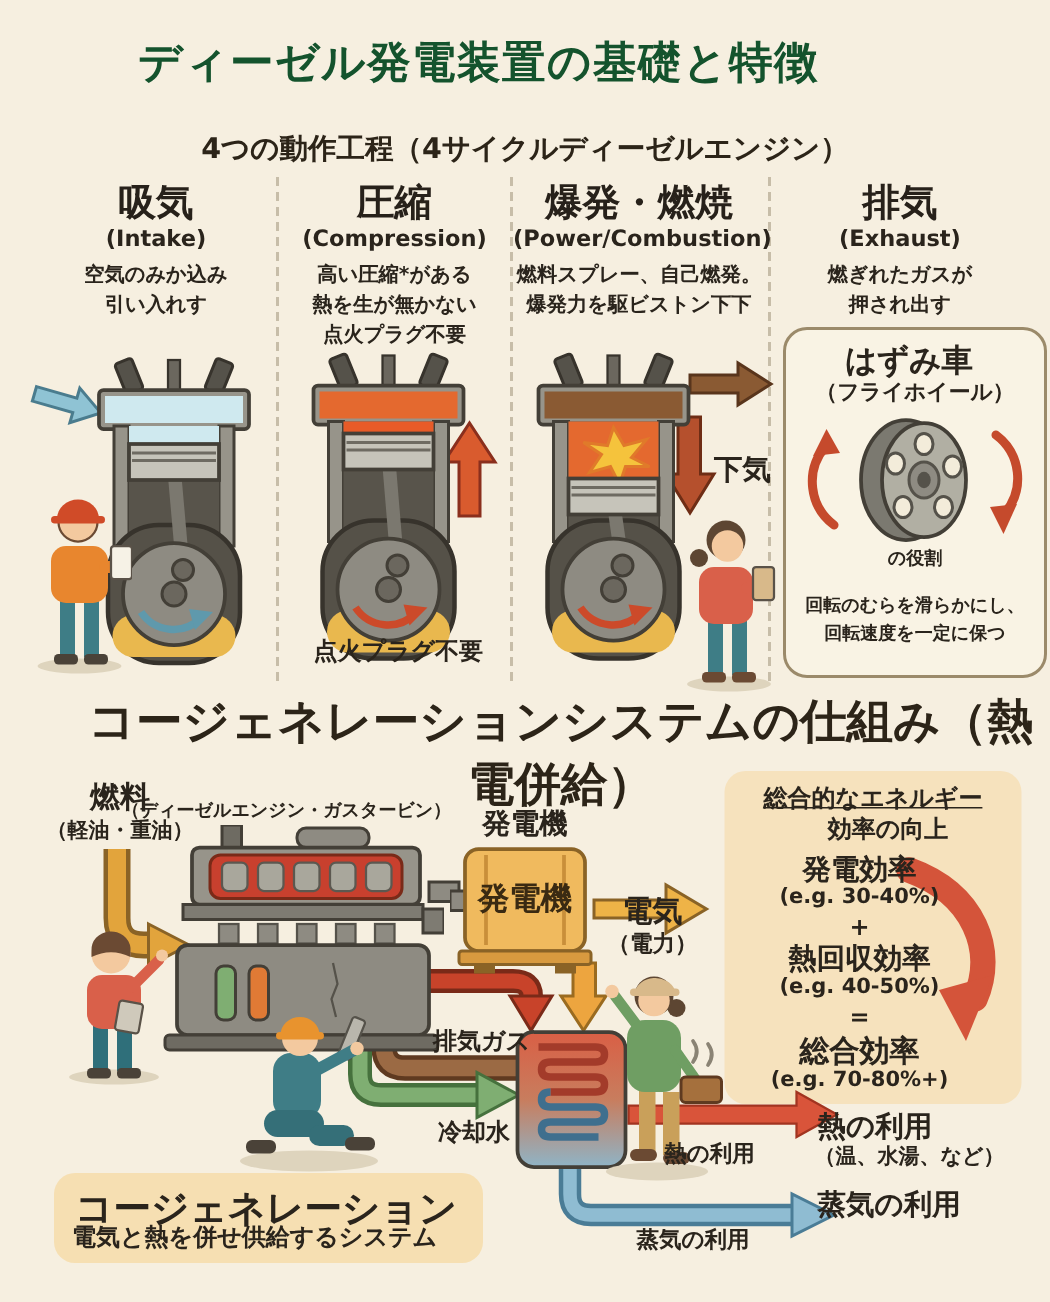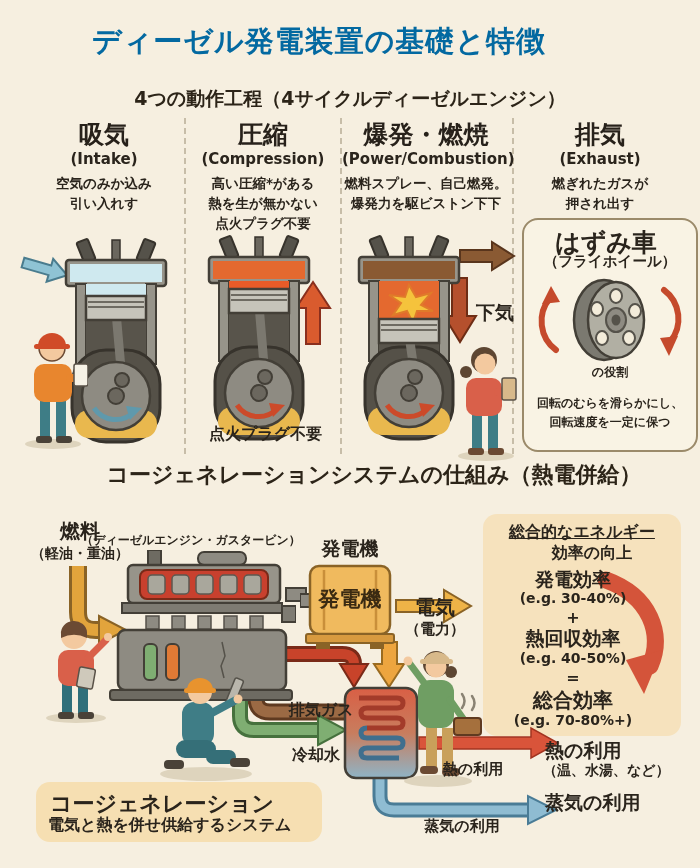--- a/index.html
+++ b/index.html
@@ -9,75 +9,75 @@
     background:#e9e2d2;
   }
   .canvas {
     position:relative; width:700px; height:868px;
     background:#f6efe0; overflow:hidden; color:#2a241c;
   }
   .abs { position:absolute; }
   .ctr { text-align:center; }
   .z0{z-index:0;} .z1{z-index:1;} .z2{z-index:2;} .z3{z-index:3;}
 
-  .page-title { top:22px; left:0; width:604px; font-size:29px; font-weight:800; color:#0369a1; letter-spacing:1px;padding-left:34px; }
+  .page-title { top:22px; left:0; width:604px; font-size:29px; font-weight:800; color:#14532d; letter-spacing:1px;padding-left:34px; }
   .section1-subtitle { top:86px; left:0; width:700px; font-size:19px; font-weight:800; color:#2c2418; }
 
   .sep { top:118px; height:336px; border-left:2px dashed #c7bda8; width:0; }
 
   .col { top:120px; }
   .stroke-name { font-size:25px; font-weight:800; color:#27211a; line-height:1.2; }
   .stroke-en { font-size:15px; font-weight:800; line-height:1.3; }
   .stroke-desc { font-size:13.5px; font-weight:700; line-height:1.5; margin-top:3px; }
   .stroke-desc span { display:block; }
 
   .bottom-note { top:424px; left:203px; width:125px; font-size:16px; font-weight:800; }
   .down-label { top:300px; left:476px; width:60px; font-size:19px; font-weight:800; text-align:left; }
 
   .fly-panel { left:522px; top:218px; width:176px; height:234px; background:#f9f3e4;
     border:2px solid #9b8a6a; border-radius:16px; }
-  .fly-t1 { top:226px; left:522px; width:168px; font-size:25px; font-weight:800; }
+  .fly-t1 { top:226px; left:522px; width:168px; font-size:21px; font-weight:800; }
   .fly-t2 { top:252px; left:522px; width:176px; font-size:14.5px; font-weight:800; }
   .fly-t3 { top:364px; left:522px; width:176px; font-size:12px; font-weight:800; }
   .fly-d  { top:394px; left:524px; width:172px; font-size:12px; font-weight:700; line-height:1.55; }
   .fly-d span { display:block; }
 
-  .section2-title { top:460px; left:0; width:700px; font-size:22px; font-weight:800; color:#2c2418;padding-left:48px; }
+  .section2-title { top:460px; left:0; width:700px; font-size:31px; font-weight:800; color:#2c2418;padding-left:48px; }
 
   .lbl { font-weight:800; color:#2a241c; }
   .fuel-l    { top:518px; left:35px;  width:90px;  font-size:20px; }
   .fuel-s    { top:545px; left:15px;  width:130px; font-size:14px; font-weight:700; }
   .motor-l   { top:506px; left:110px; width:100px; font-size:20px; }
   .motor-s   { top:532px; left:80px;  width:222px; font-size:12px; font-weight:700; }
   .gen-l     { top:536px; left:300px; width:100px; font-size:19px; }
   .gen-box-l { top:585px; left:300px; width:100px; font-size:21px; color:#3a2a12; }
   .elec-l    { top:594px; left:400px; width:70px;  font-size:20px; }
   .elec-s    { top:620px; left:395px; width:80px;  font-size:15px; font-weight:700; }
-  .exh-l     { top:684px; left:276px; width:90px;  font-size:16px;margin-top:16px; }
+  .exh-l     { top:684px; left:276px; width:90px;  font-size:16px; }
   .cool-l    { top:745px; left:281px; width:70px;  font-size:16px; }
   .heat-sm   { top:760px; left:428px; width:90px;  font-size:15px; }
   .heat-b    { top:738px; left:545px; width:120px; font-size:19px; text-align:left; }
   .heat-sub  { top:762px; left:543px; width:140px; font-size:14px; font-weight:700; text-align:left;font-family:Liberation Mono, monospace; }
   .steam-b   { top:790px; left:545px; width:130px; font-size:19px; text-align:left; }
   .steam-sm  { top:817px; left:412px; width:100px; font-size:15px; }
 
   .eff-panel { left:483px; top:514px; width:198px; height:222px; background:#f6e2bd; border-radius:14px; }
   .e1 { top:522px; left:483px; width:198px; font-size:16px; font-weight:800;text-decoration:underline; }
   .e2 { top:543px; left:483px; width:218px; font-size:16px; font-weight:800; }
   .e3 { top:567px; left:483px; width:180px; font-size:19px; font-weight:800; }
   .e4 { top:590px; left:483px; width:180px; font-size:14px; font-weight:800; }
   .e5 { top:608px; left:483px; width:180px; font-size:16px; font-weight:800; }
   .e6 { top:626px; left:483px; width:180px; font-size:19px; font-weight:800; }
   .e7 { top:650px; left:483px; width:180px; font-size:14px; font-weight:800; }
   .e8 { top:668px; left:483px; width:180px; font-size:16px; font-weight:800; }
   .e9 { top:687px; left:483px; width:180px; font-size:20px; font-weight:800; }
   .e10{ top:712px; left:483px; width:180px; font-size:14px; font-weight:800; }
 
   .cogen-box { left:36px; top:782px; width:286px; height:60px; background:#f6dfb2; border-radius:14px; }
-  .cg1 { top:789px; left:50px; width:270px; font-size:22px; font-weight:800; text-align:left; }
+  .cg1 { top:789px; left:50px; width:270px; font-size:25px; font-weight:800; text-align:left; }
   .cg2 { top:815px; left:48px; width:270px; font-size:16px; font-weight:800; text-align:left; }
 </style>
 </head>
 <body>
 
 <div class="canvas">
 
   <div class="abs ctr page-title z3">ディーゼル発電装置の基礎と特徴</div>
   <div class="abs ctr section1-subtitle z3">4つの動作工程（4サイクルディーゼルエンジン）</div>
 

